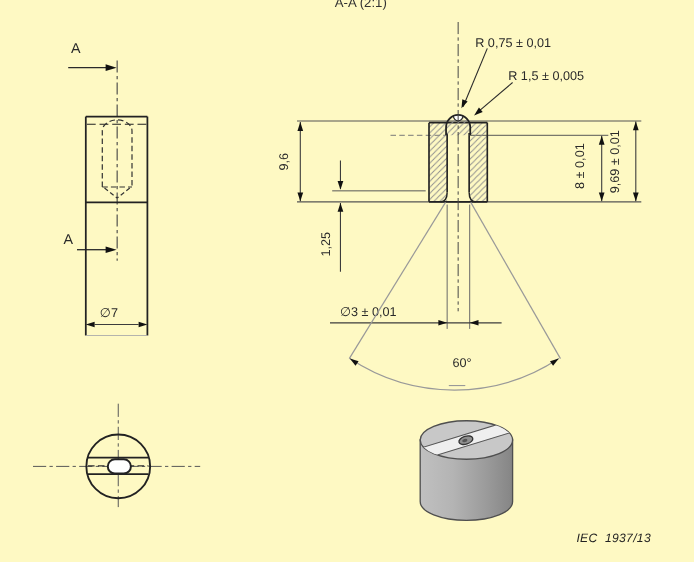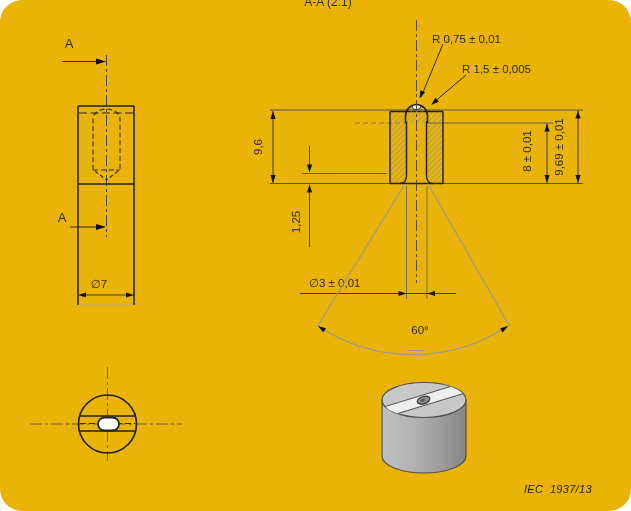--- a/index.html
+++ b/index.html
@@ -1,17 +1,17 @@
 <!DOCTYPE html>
 <html><head>
 <meta charset="utf-8">
 <style>
   html,body{margin:0;padding:0;background:#ffffff;}
-  .canvas{position:relative;width:631px;height:511px;background:#eab308;overflow:hidden;
-          font-family:"Liberation Sans",sans-serif;border-radius:22px;}
+  .canvas{position:relative;width:631px;height:511px;background:#fef9c3;overflow:hidden;
+          font-family:"Liberation Sans",sans-serif;}
   .canvas svg{position:absolute;left:0;top:0;}
   text{font-family:"Liberation Sans",sans-serif;fill:#2a2a2a;}
   .dim{font-size:11.5px;}
   .sec{font-size:13px;}
   .title{font-size:12px;fill:#333;}
   .ref{font-size:11px;font-style:italic;letter-spacing:.3px;fill:#222;}
 </style>
 </head>
 <body>
 

